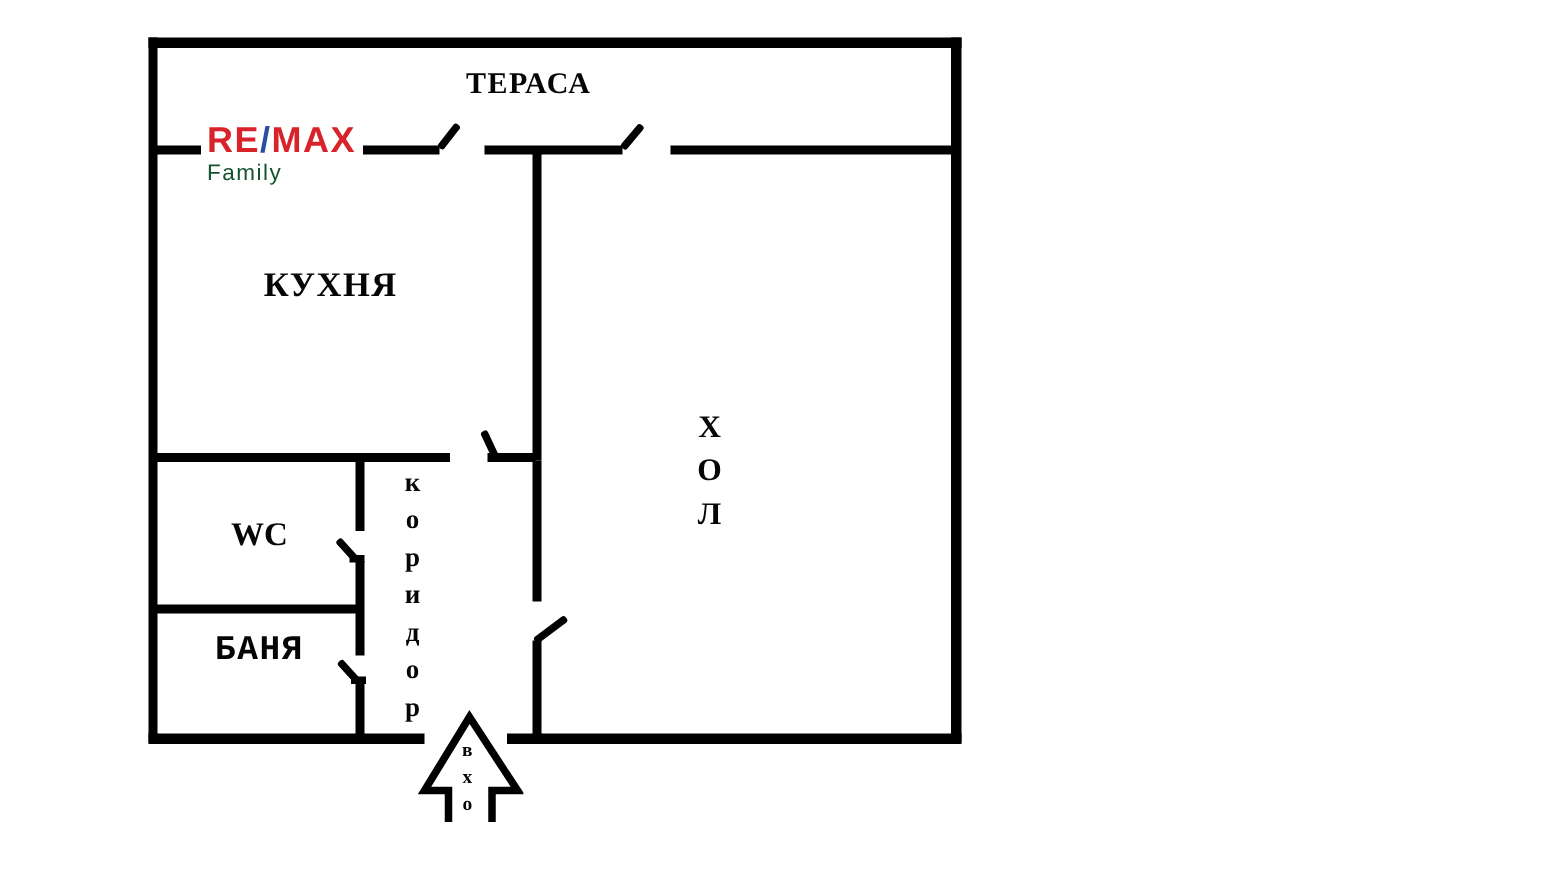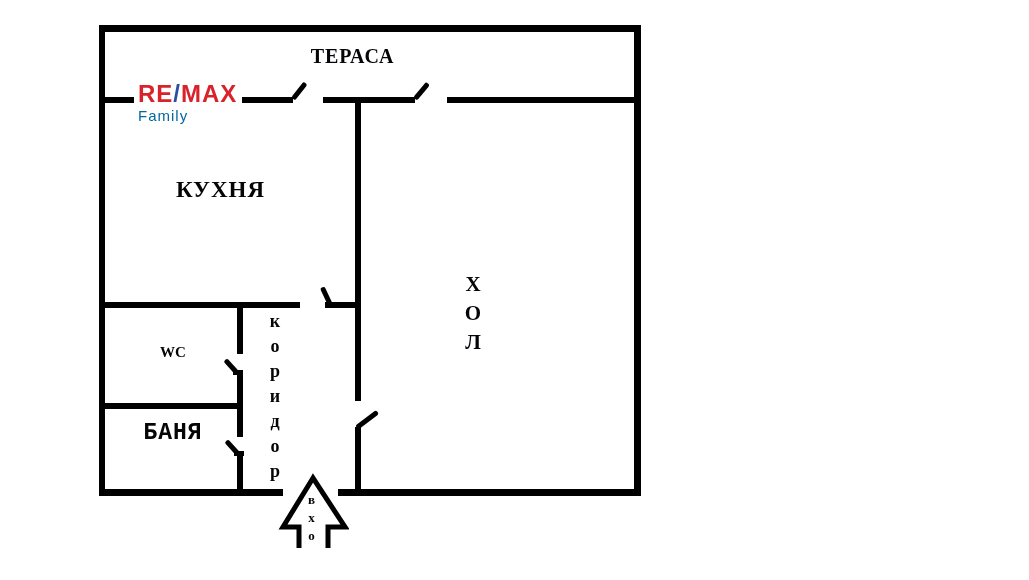--- a/index.html
+++ b/index.html
@@ -12,33 +12,33 @@
   .room-label{
     position:absolute;font-weight:bold;text-align:center;color:#050508;
     white-space:nowrap;line-height:1;
   }
   .vtext{
     position:absolute;font-weight:bold;color:#050508;
     writing-mode:vertical-rl;text-orientation:upright;line-height:1;white-space:nowrap;
   }
   #label-terrace{left:280px;top:46px;width:145px;font-size:20px;letter-spacing:1px;}
   #label-kitchen{left:148px;top:178px;width:145px;font-size:23px;letter-spacing:1px;}
-  #label-wc{left:145px;top:345px;width:56px;font-size:15px;}
+  #label-wc{left:145px;top:345px;width:56px;font-size:22px;}
   #label-bath{left:114px;top:422px;width:118px;font-size:23px;letter-spacing:1px;font-family:Liberation Mono, monospace;}
   #label-hall{left:462px;top:272px;font-size:21px;letter-spacing:5px;}
   #label-corridor{left:266px;top:311px;font-size:18px;letter-spacing:5px;}
   #label-entrance{left:305px;top:492px;font-size:13px;letter-spacing:3px;z-index:4;}
   #logo{
     position:absolute;left:134px;top:81px;z-index:2;background:#ffffff;
     padding:1px 5px 2px 4px;font-family:"Liberation Sans", sans-serif;line-height:1;
   }
   #logo .wordmark{font-size:24px;font-weight:bold;letter-spacing:1px;white-space:nowrap;}
   #logo .re, #logo .max{color:#d8232a;margin-top:32px;}
   #logo .slash{color:#2b4ea2;}
-  #logo .family{font-size:15px;letter-spacing:1px;color:#0369a1;margin-top:2px;font-weight:normal;}
+  #logo .family{font-size:15px;letter-spacing:1px;color:#14532d;margin-top:2px;font-weight:normal;}
   #entrance-arrow{position:absolute;left:277px;top:473px;z-index:3;}
 </style>
 </head>
 <body>
 
 <div id="canvas">
 
   <div class="wall" style="left:99px;top:25px;width:542px;height:7px;"></div>
   <div class="wall" style="left:99px;top:25px;width:6px;height:470px;"></div>
   <div class="wall" style="left:634px;top:25px;width:7px;height:470px;"></div>

